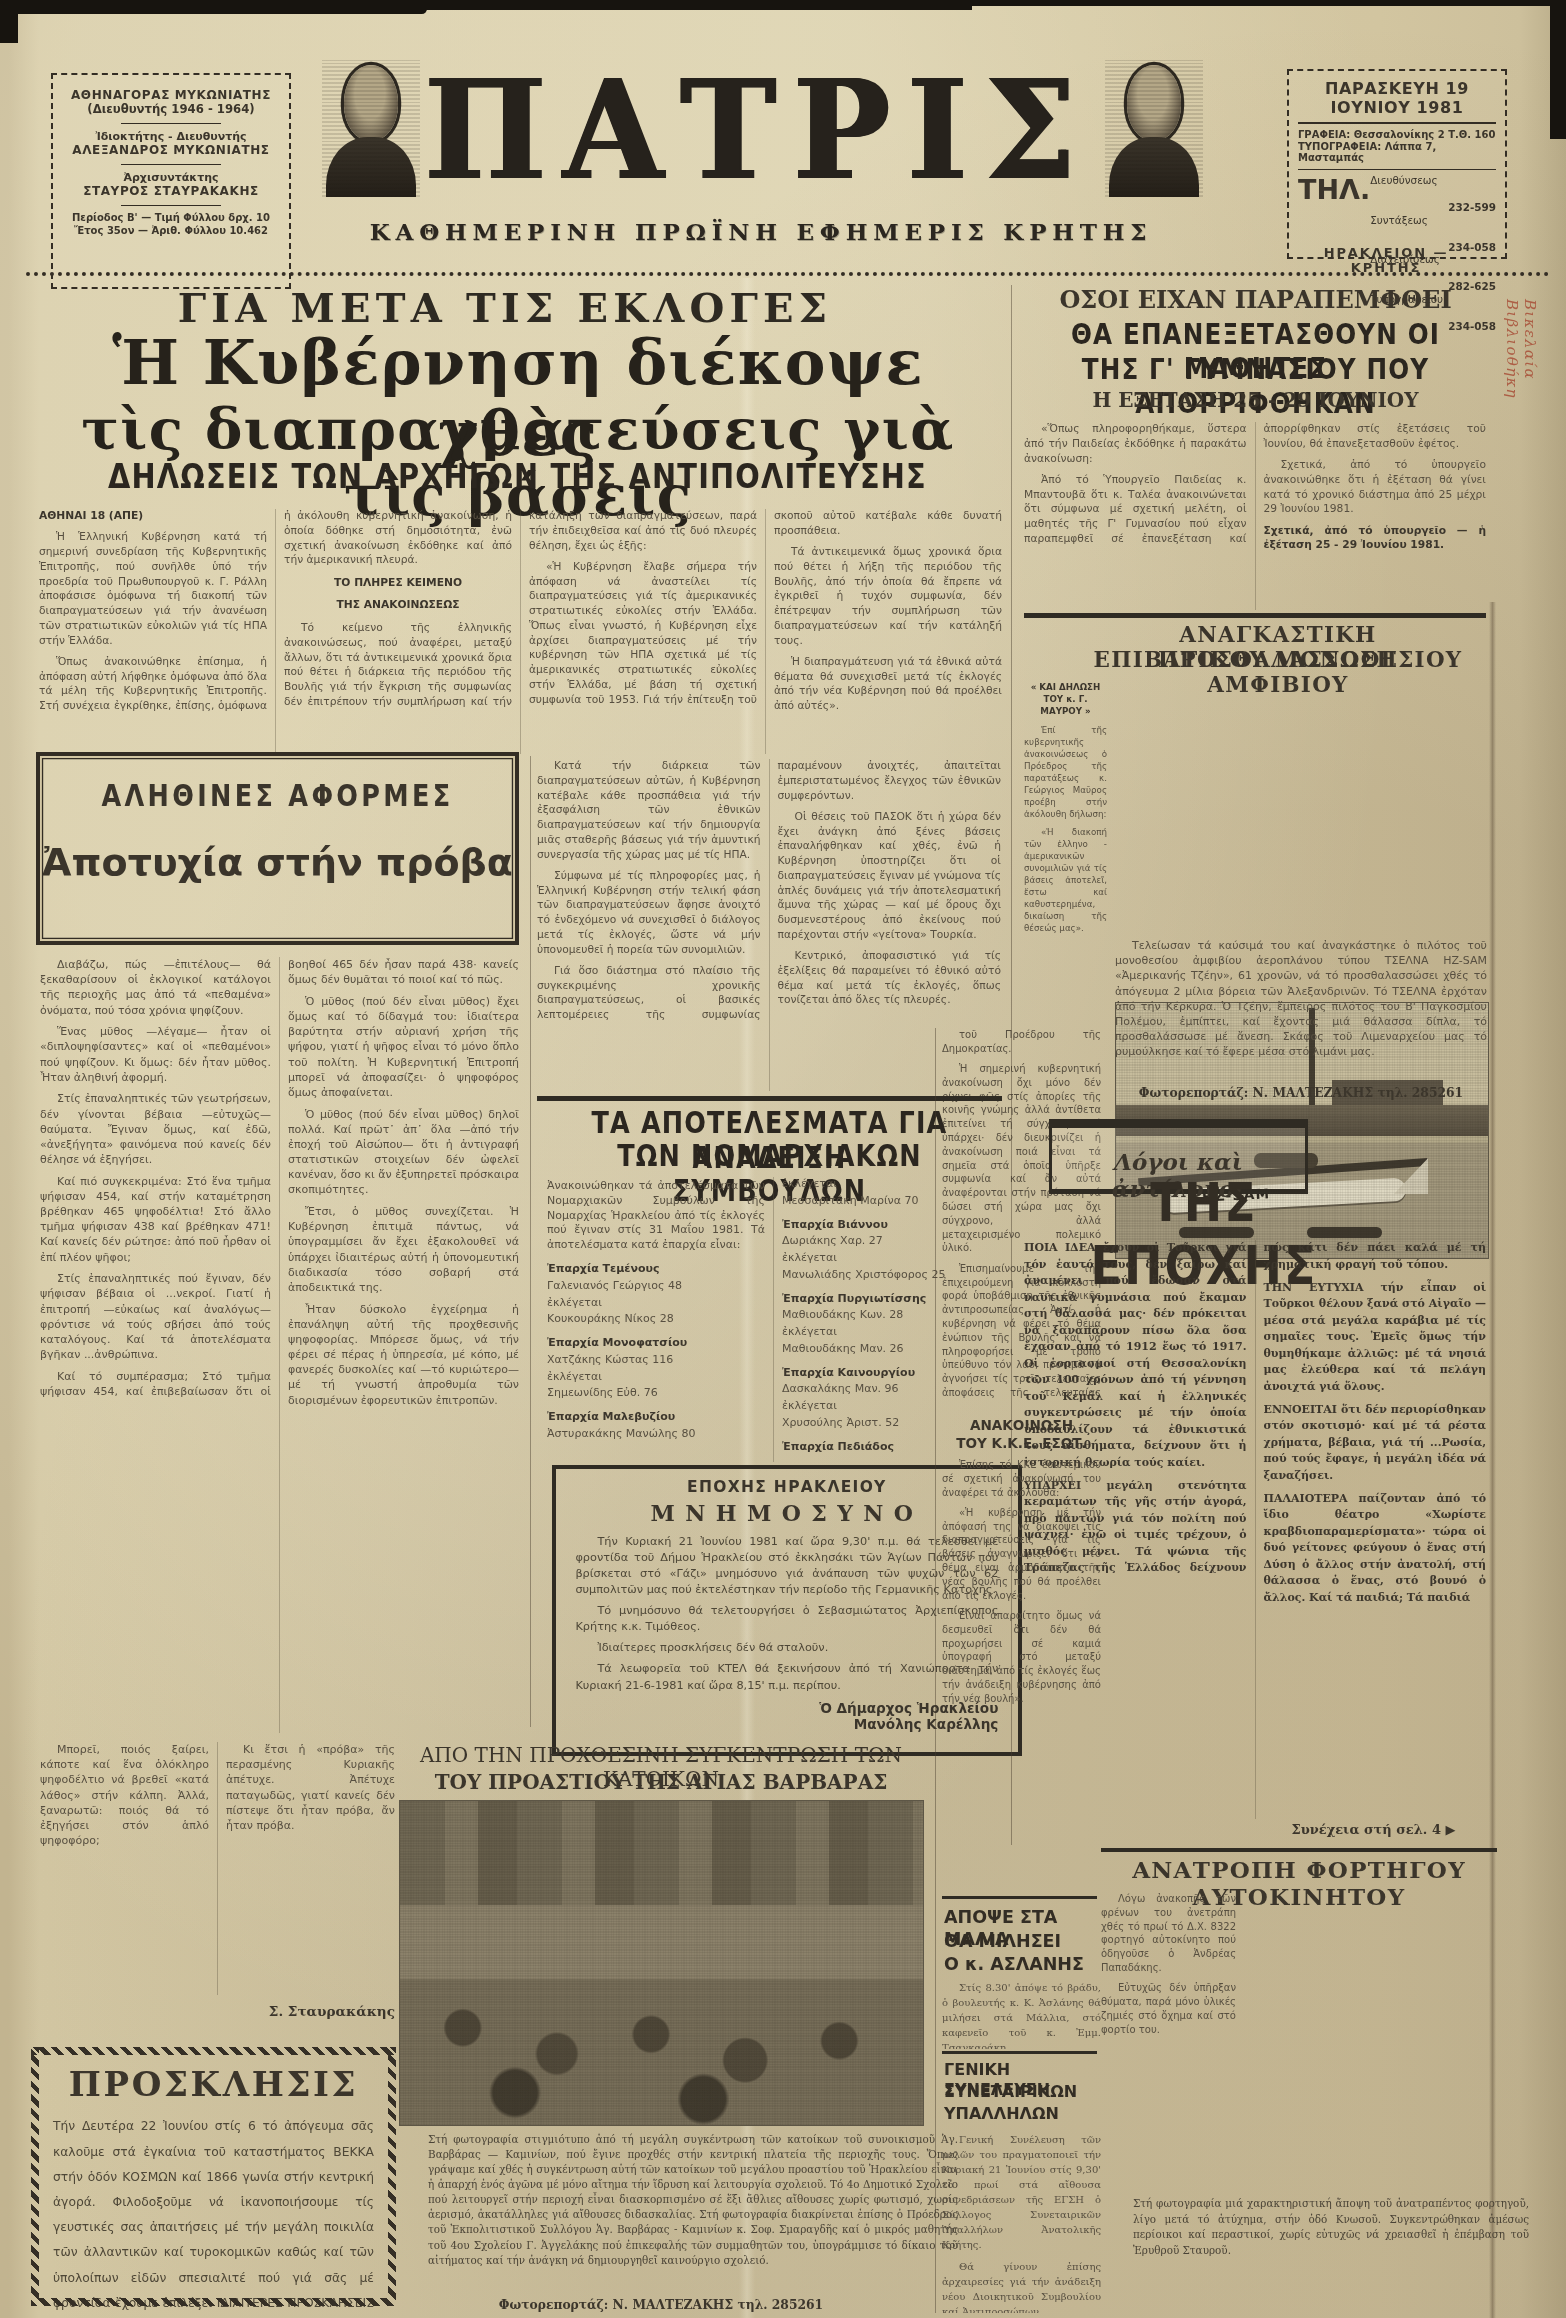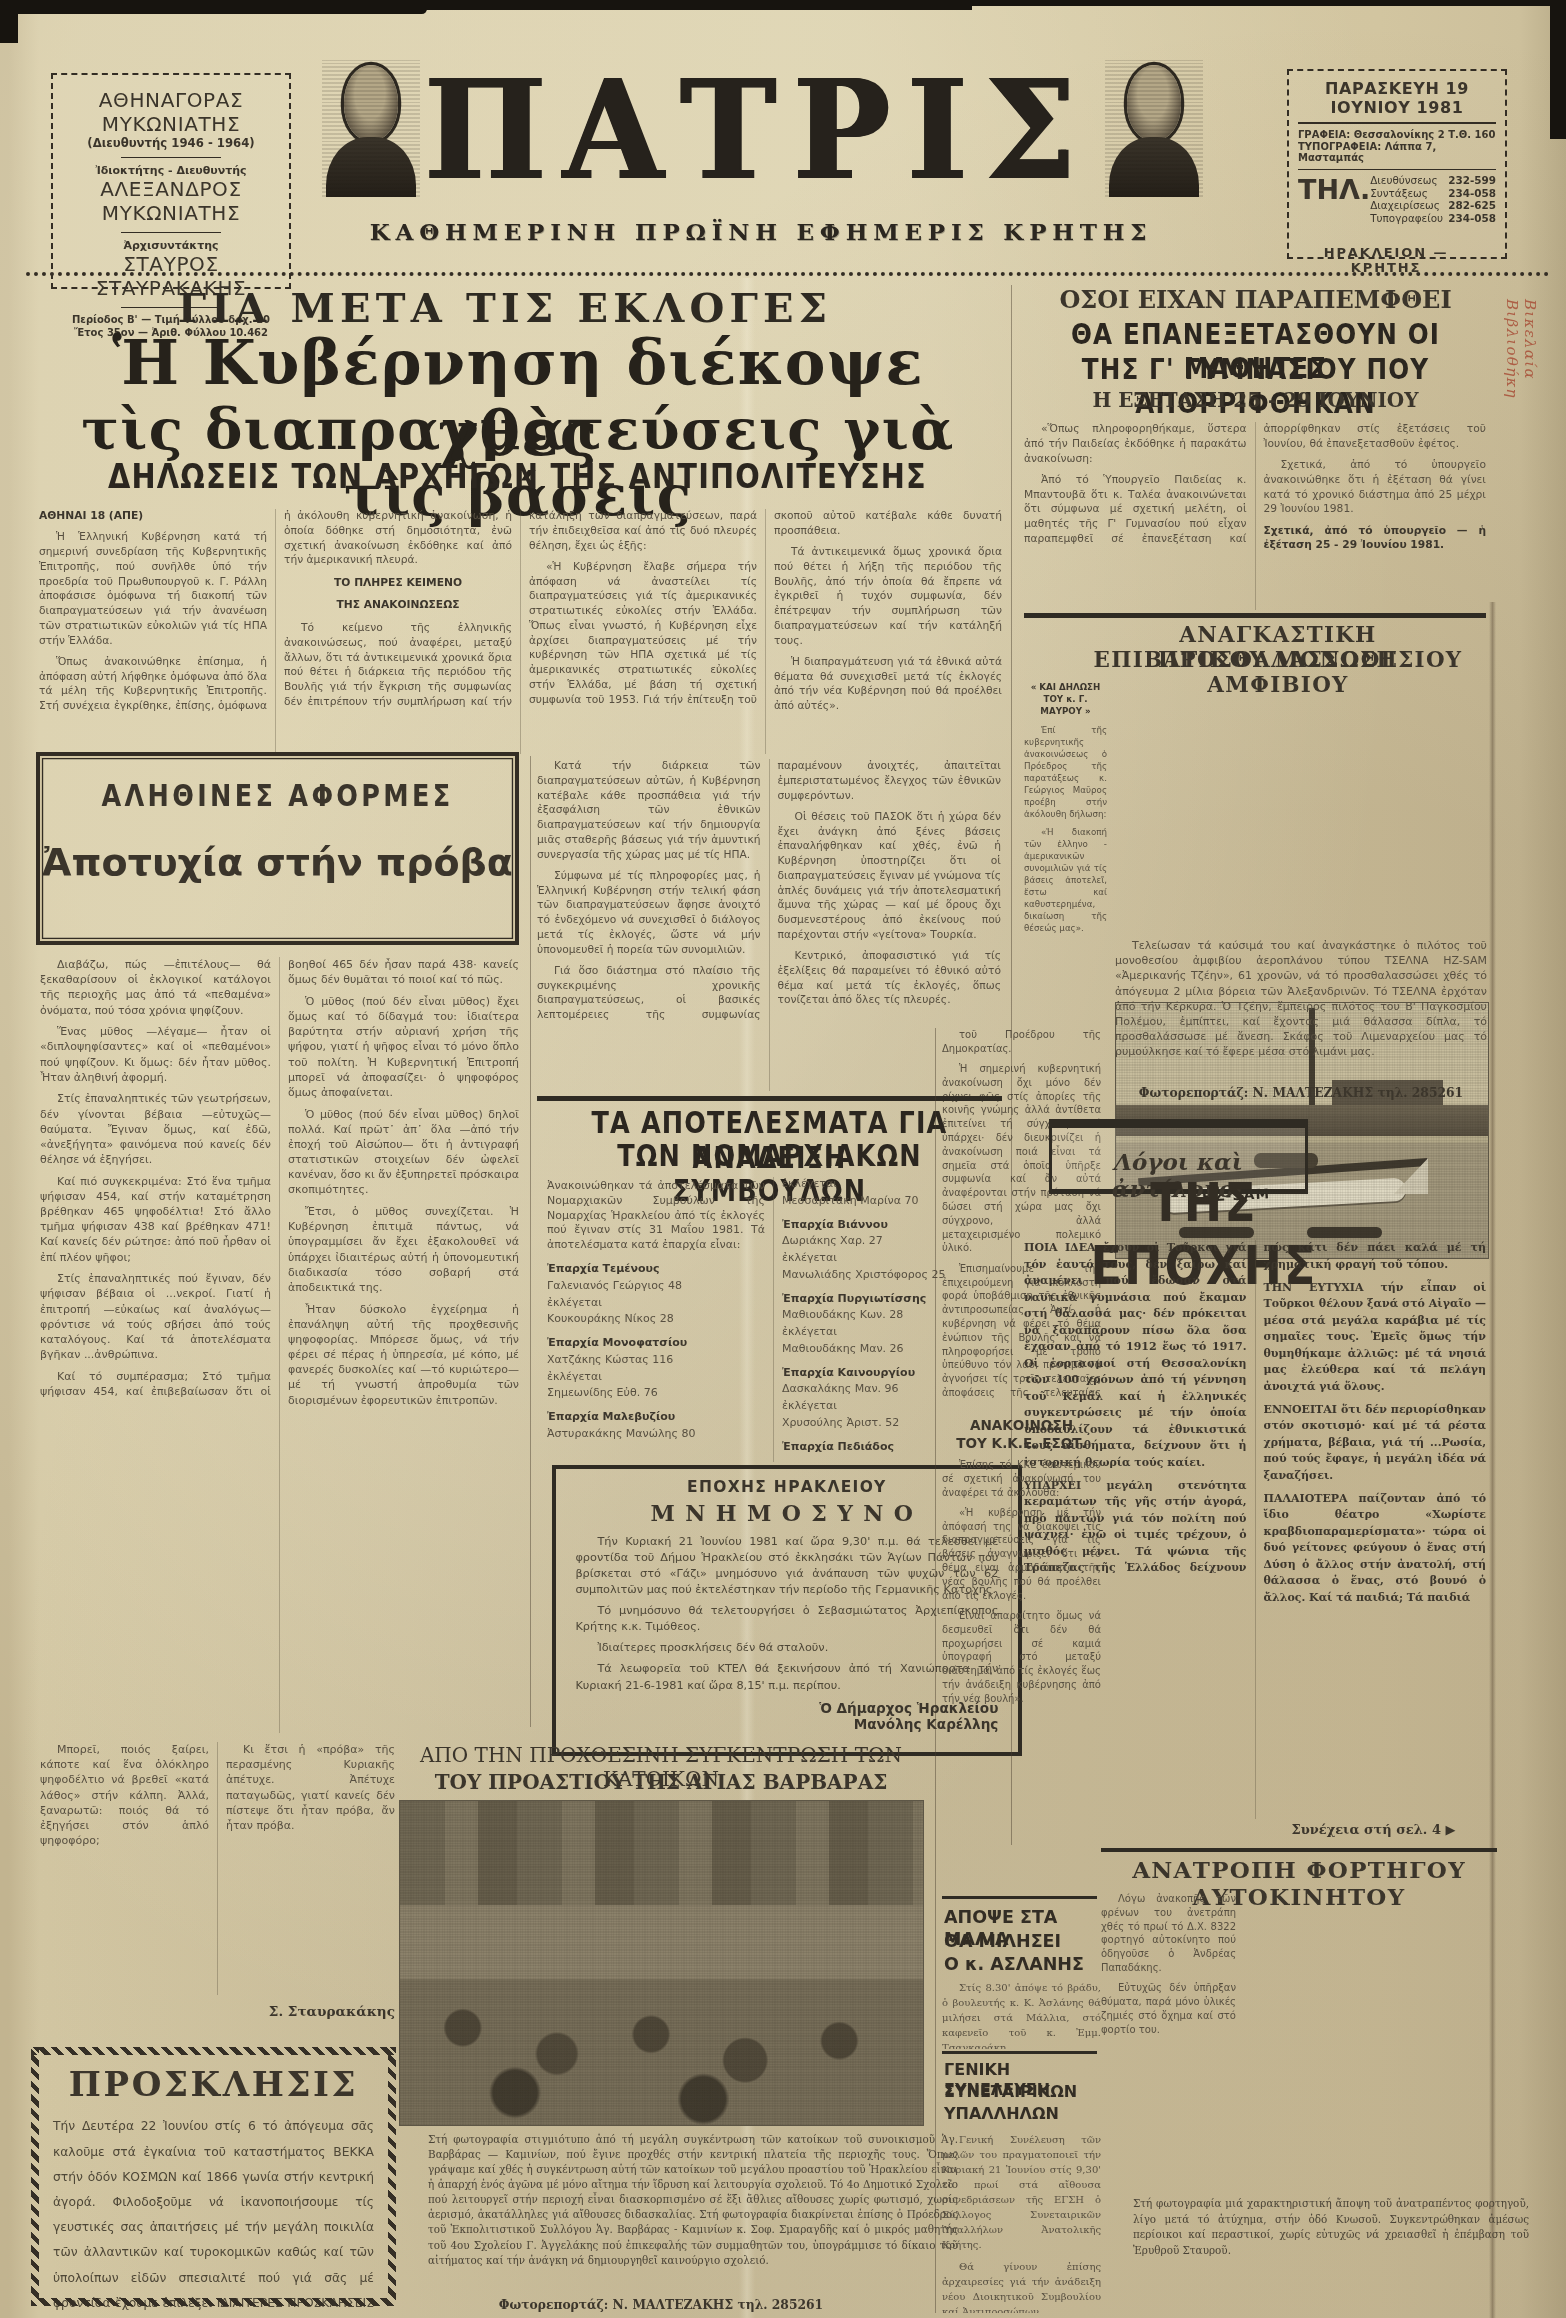--- a/index.html
+++ b/index.html
@@ -17,36 +17,36 @@
   .squeeze2{transform:scale(.9,1.06);transform-origin:50% 50%;}
 
   
   .artifact{background:#17140f;}
   .fold{background:linear-gradient(90deg,rgba(90,75,55,0) 0,rgba(90,75,55,.45) 50%,rgba(90,75,55,0) 100%);}
   .crease{background:linear-gradient(90deg,rgba(255,252,235,0),rgba(255,252,235,.5),rgba(255,252,235,0));}
 
   
   .dashbox{border:2.6px dashed #332d24;background:rgba(255,250,230,.06);}
   .mast-left{padding:13px 6.5px;text-align:center;}
-  .mast-left .nm{font-weight:normal;font-size:20px;letter-spacing:0.6px;}
+  .mast-left .nm{font-weight:bold;font-size:12px;letter-spacing:0.6px;}
   .mast-left .sm{font-weight:bold;font-size:11.7px;}
   .mast-left .lbl{font-weight:bold;font-size:11px;}
   .mast-left hr{border:none;border-top:1.9px solid #332d24;width:45%;margin:6.5px auto;}
   .mast-left .tiny{font-weight:bold;font-size:10px;margin-top:1.9px;}
   .big-title{font-weight:bold;font-size:129px;line-height:1;letter-spacing:17px;transform:scaleY(1.06);
     text-shadow:1.9px 0 0 #26221c,-0.6px 0 0 #26221c;color:#26221c;}
   .subtitle{font-weight:bold;font-size:23px;letter-spacing:5.8px;color:#2c2720;text-shadow:0.6px 0.6px 0 rgba(0,0,0,.25);}
   .mast-right{padding:7.8px 9px;text-align:center;}
   .mast-right .date{font-weight:bold;font-size:16px;letter-spacing:0.6px;border-bottom:2.6px solid #332d24;padding-bottom:5.2px;margin-bottom:5.2px;}
   .mast-right .addr{font-weight:bold;font-size:10px;text-align:left;margin:1.3px 0;}
   .mast-right .telwrap{display:flex;border-top:1.9px solid #332d24;margin-top:5.2px;padding-top:3.9px;}
   .mast-right .tel{font-weight:bold;font-size:27px;flex:0 0 58px;text-align:left;}
   .mast-right .phones{flex:1;}
   .mast-right .phones div{display:flex;justify-content:space-between;font-size:10.4px;margin:0.6px 0;}
-  .mast-right .phones .n{font-weight:bold;}
+  .mast-right .phones .n{font-weight:bold;margin-top:27px;}
   .cityline{font-weight:bold;font-size:13px;letter-spacing:1.9px;}
   .stamp{writing-mode:vertical-rl;color:#a84f38;font-family:"DejaVu Serif","Liberation Serif",serif;
     font-style:italic;font-size:15px;letter-spacing:1.3px;opacity:.85;}
   .dotsep{border-top:4.5px dotted #332d24;}
 
   
   .portrait{overflow:hidden;}
   .p-head{position:absolute;left:22%;top:4%;width:56%;height:55%;border-radius:50% 50% 48% 48%;
     background:radial-gradient(ellipse at 48% 38%, #b4a787 0 38%, #756a55 66%, #352f26 92%);
     box-shadow:0 0 0 3.2px #2e2921;}

